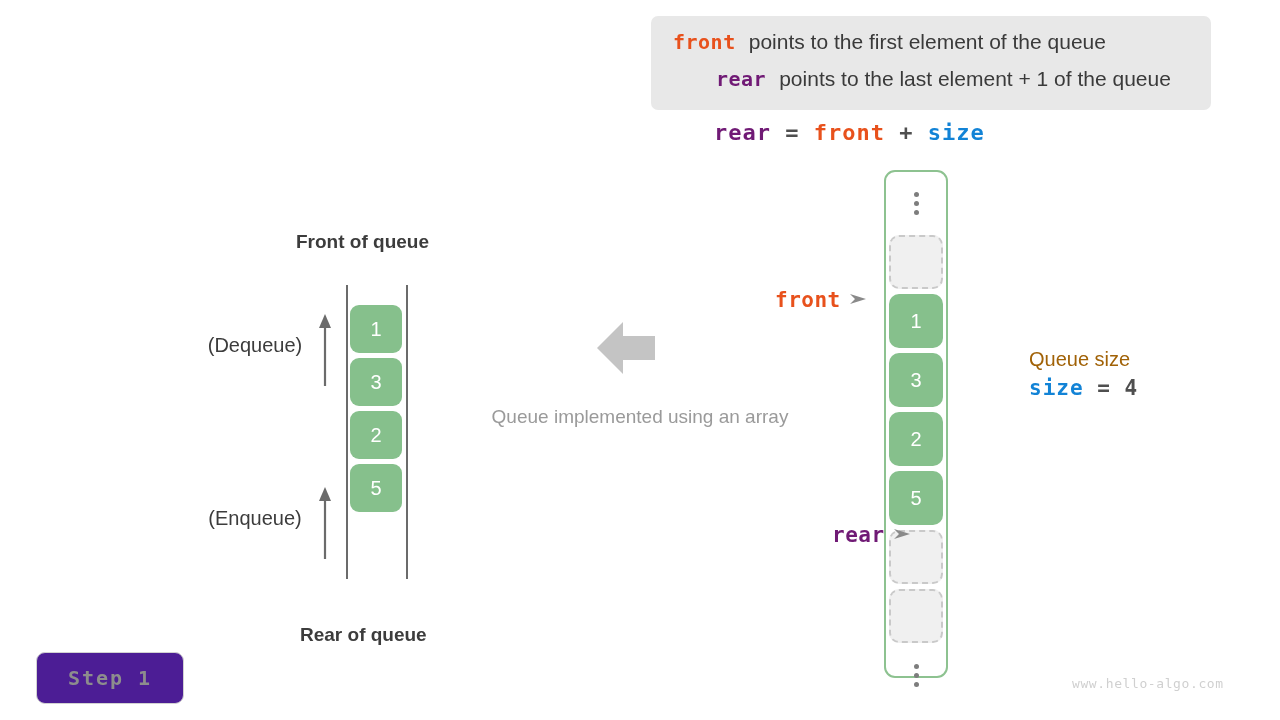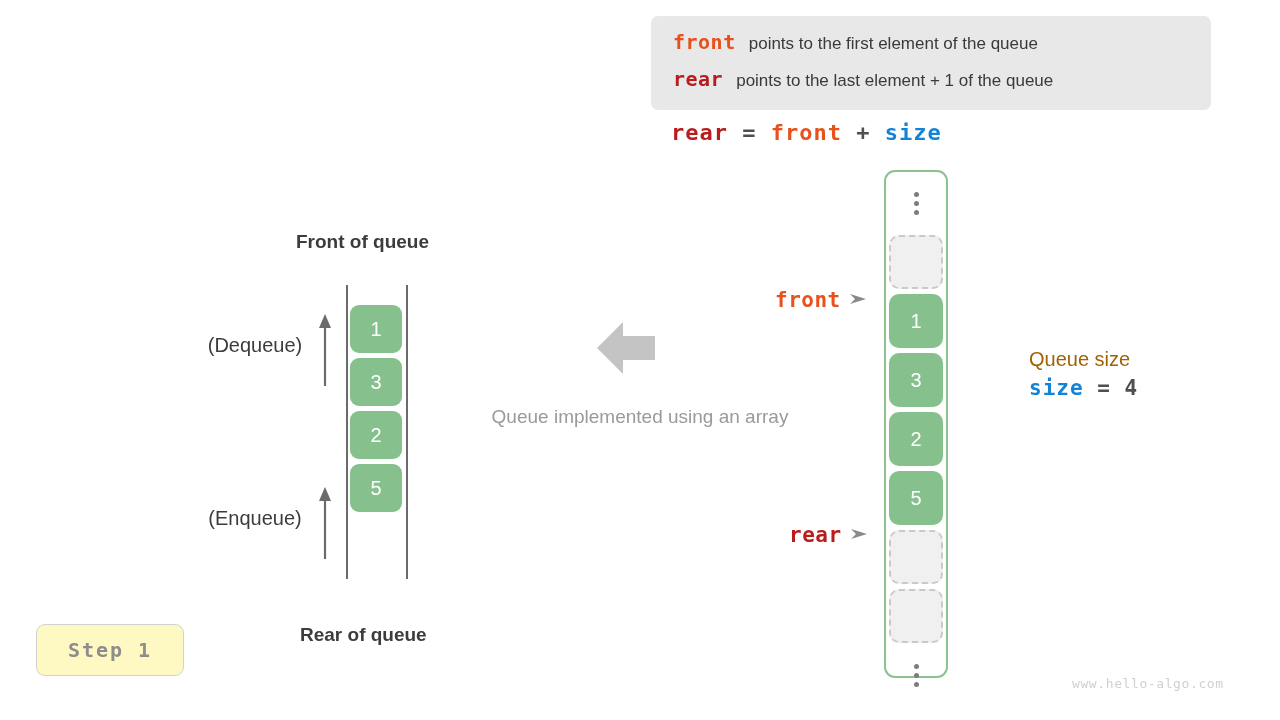--- a/index.html
+++ b/index.html
@@ -35,23 +35,23 @@
     font-size: 21px;
     color: #3a3a3a;
   }
   .legend-line .kw {
     font-family: "DejaVu Sans Mono", "Liberation Mono", monospace;
     font-weight: bold;
     font-size: 20px;
     letter-spacing: 0.5px;
   }
   .kw-front { color: #e8511c; }
-  .kw-rear  { color: #b91c1c; }
+  .kw-rear  { color: #701a75; margin-left: 43px; }
   .kw-size  { color: #1283d6; }
-  .legend-line .txt { margin-left: 13px; font-size: 17px; }
+  .legend-line .txt { margin-left: 13px; font-size: 21px; }
 
   
   #formula {
     left: 671px;
     top: 120px;
     font-family: "DejaVu Sans Mono", "Liberation Mono", monospace;
     font-weight: bold;
     font-size: 22px;
     letter-spacing: 1px;
     white-space: pre;
@@ -179,25 +179,25 @@
     font-weight: bold;
     font-size: 21px;
     letter-spacing: 1px;
     line-height: 30px;
     white-space: pre;
     color: #4f4f4f;
   }
 
   
   #step-badge {
-    left: 36px; top: 624px;
+    left: 36px; top: 652px;
     width: 146px; height: 50px;
     border: 1.5px solid #d2d2d2;
     border-radius: 9px;
-    background: #fef9c3;
+    background: #4c1d95;
     display: flex; align-items: center; justify-content: center;
     font-family: "DejaVu Sans Mono", "Liberation Mono", monospace;
     font-weight: bold;
     font-size: 20px;
     letter-spacing: 2px;
     color: #8d8d8d;
   }
 
   
   #watermark {

